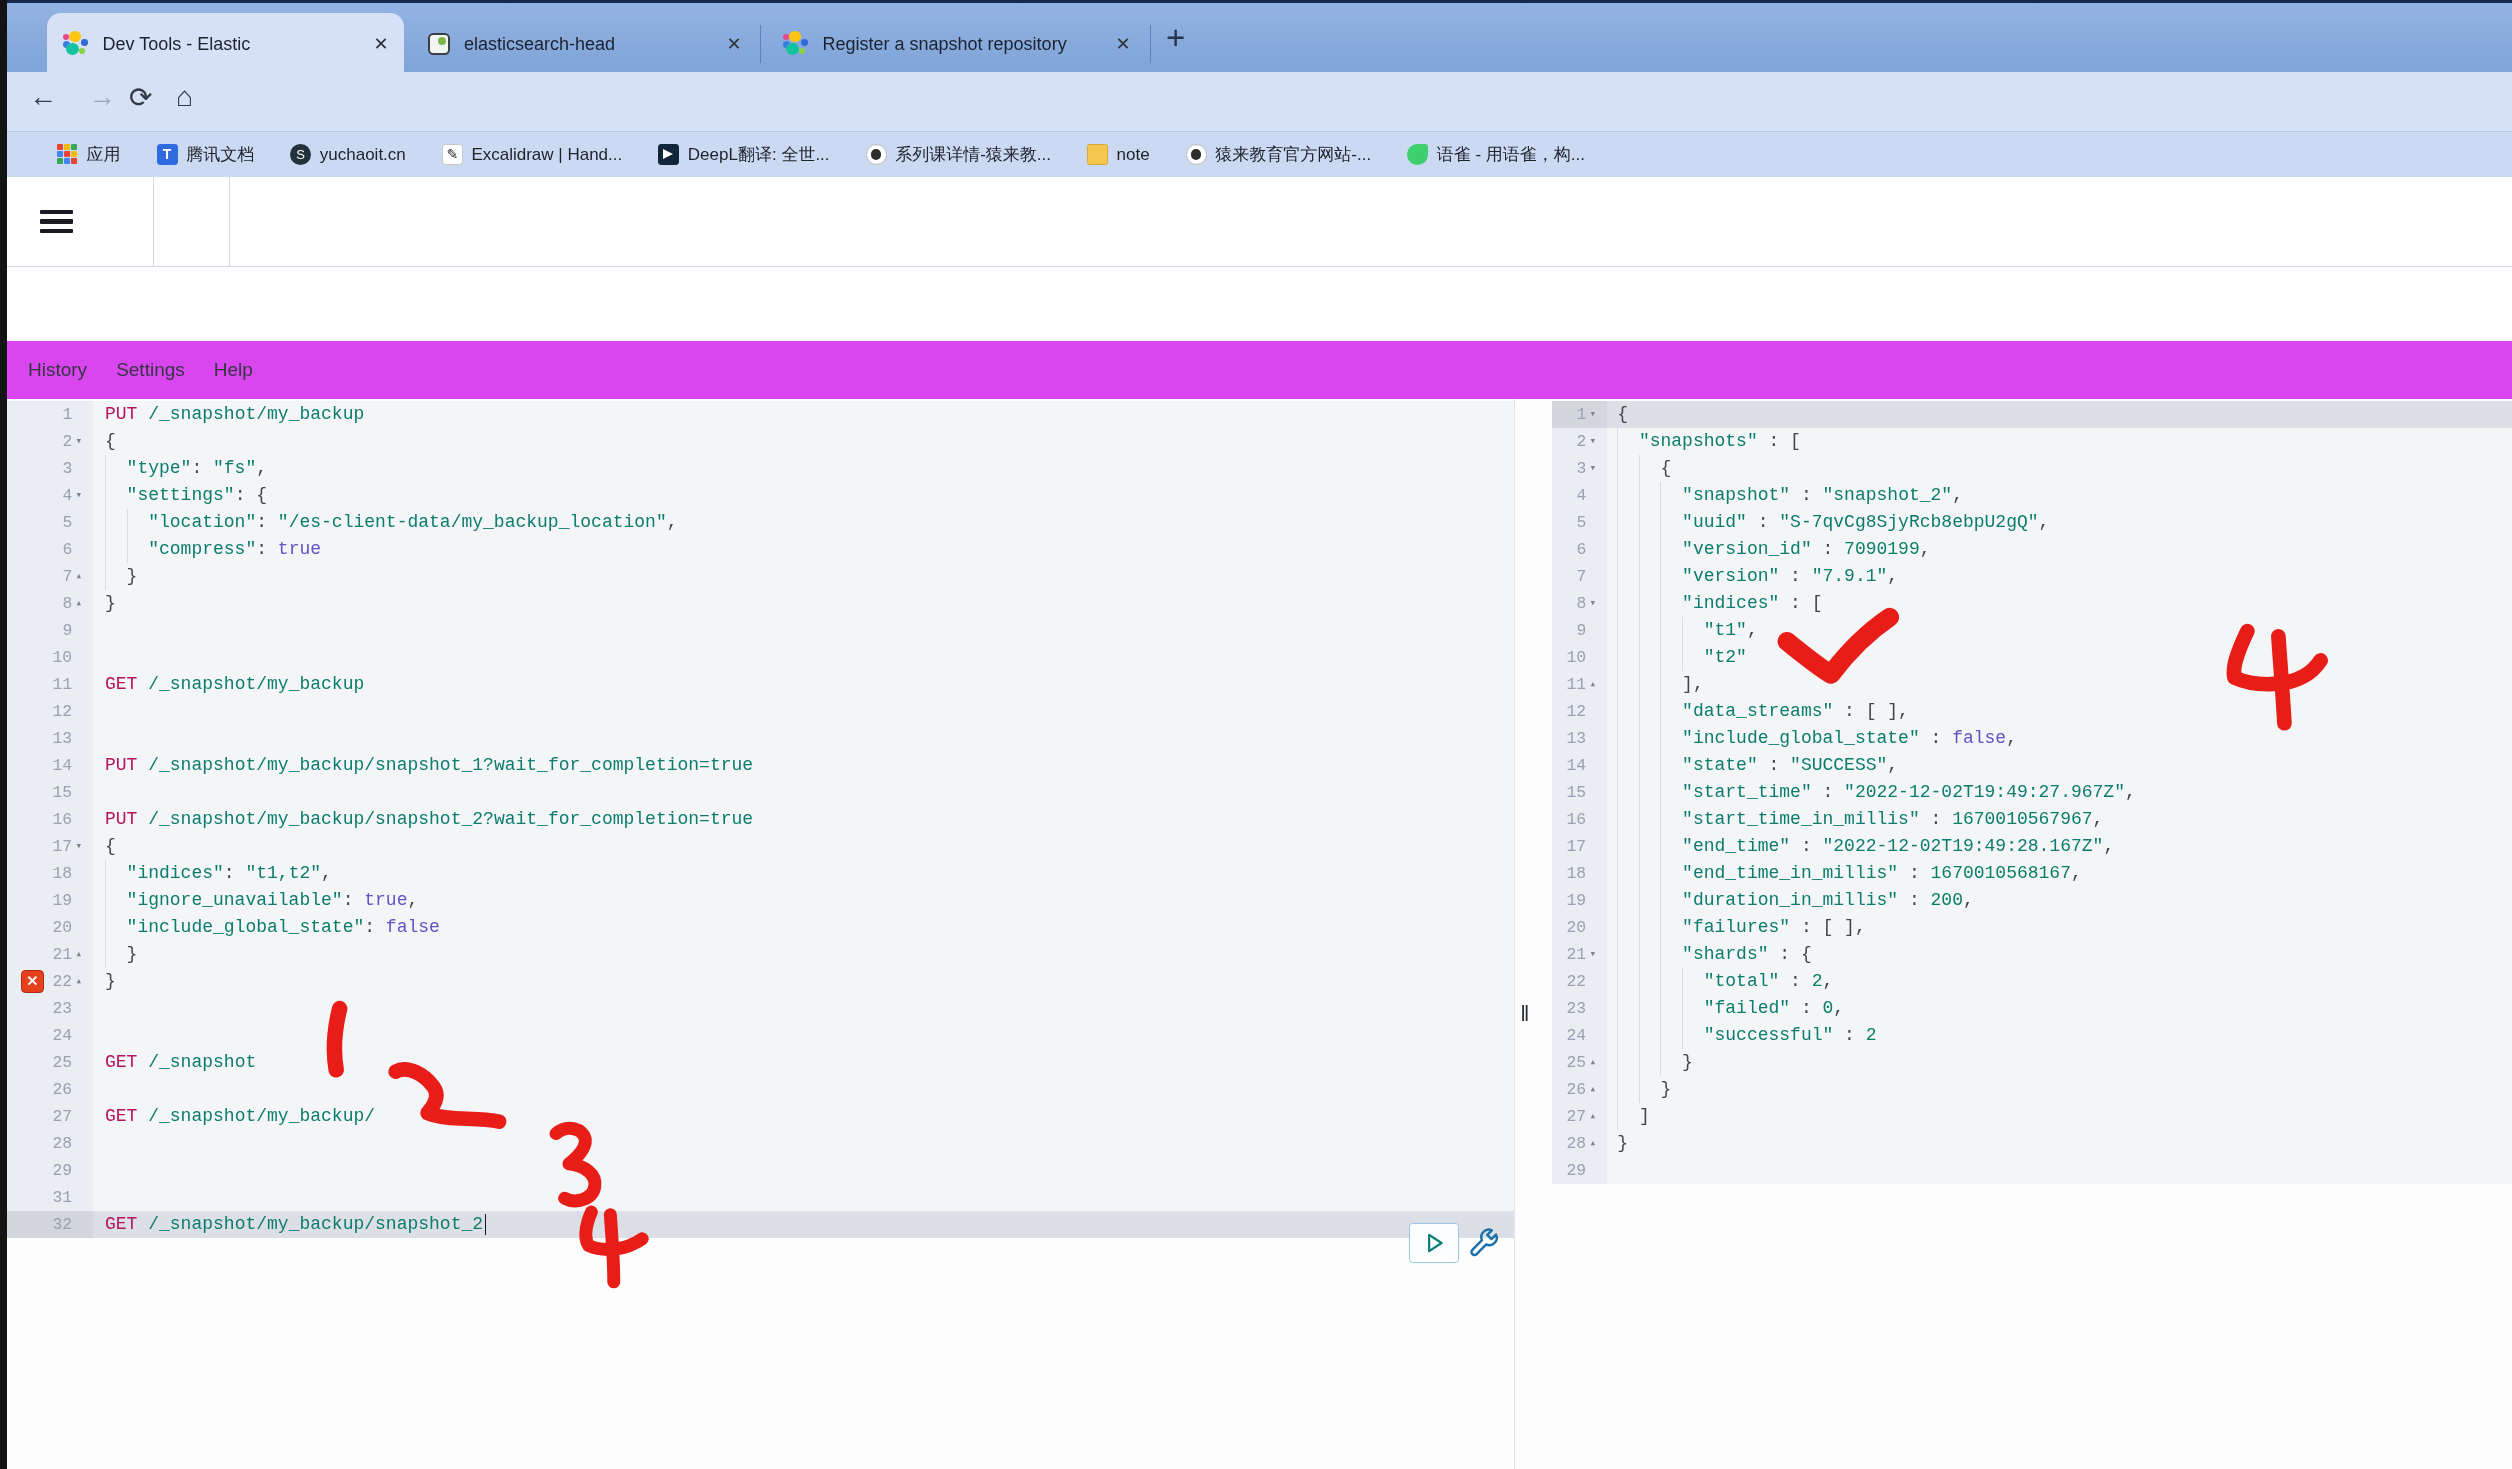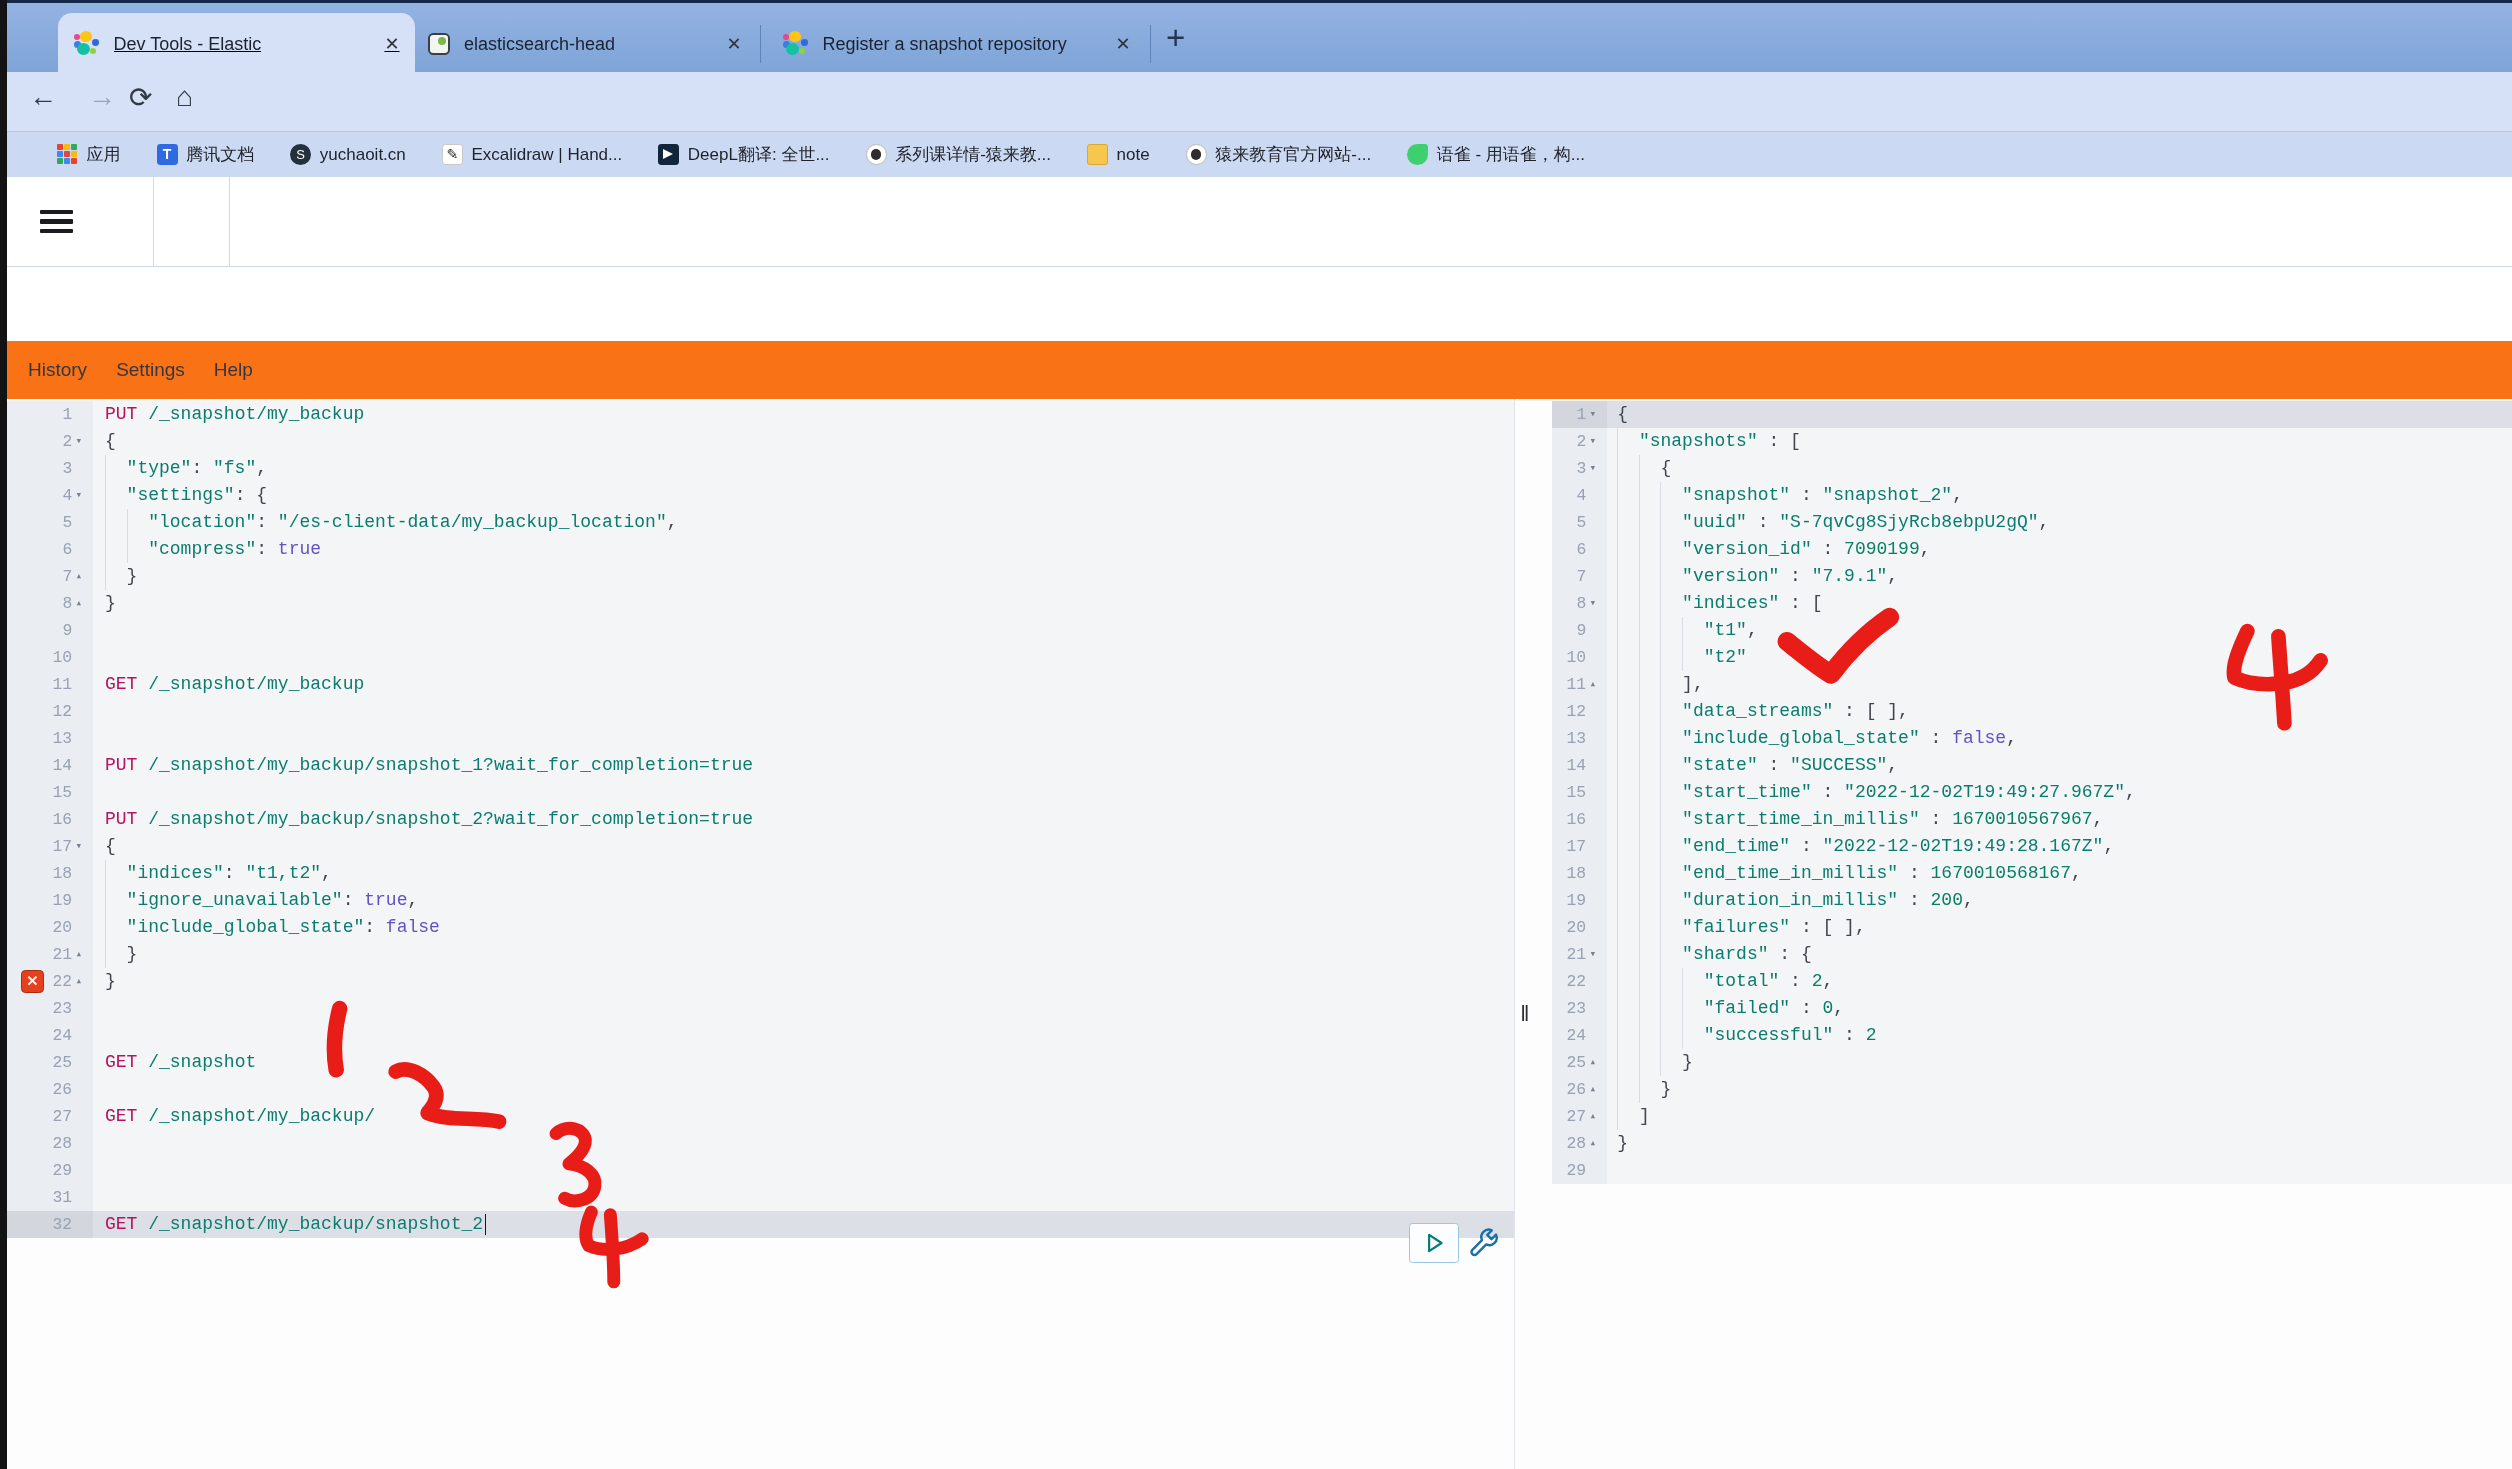--- a/index.html
+++ b/index.html
@@ -74,21 +74,21 @@
 
   
   .feattabs { position:absolute; left:0; top:267px; width:100%; height:73px; background:#f6f8fa; border-bottom:0.9px solid #d3dae6;
     display:flex; align-items:stretch; gap:55px; padding-left:28.5px; }
   .ftab { display:flex; align-items:center; font-size:21.6px; color:#343741; }
   .ftab.active { color:#0a6cad; border-bottom:3.4px solid #0a6cad; }
   .beta { margin-left:19px; align-self:center; border:0.9px solid #d3dae6; background:#fff; border-radius:19px;
     font-size:15.5px; font-weight:bold; letter-spacing:0.9px; color:#69707d; padding:7px 17px; }
 
   
-  .conmenu { position:absolute; left:0; top:341px; width:100%; height:59px; background:#f97316; border-bottom:0.9px solid #d3dae6;
+  .conmenu { position:absolute; left:0; top:341px; width:100%; height:59px; background:#d946ef; border-bottom:0.9px solid #d3dae6;
     display:flex; align-items:center; gap:29px; padding-left:28px; }
   .conmenu .mi { font-size:19px; color:#343741; }
 
   
   .editor-bg { position:absolute; left:7px; top:399px; right:0; bottom:0; background:#fdfdfe; }
   .pane { position:absolute; top:401px; font-family:"Liberation Mono", monospace; }
   .pane-left { left:7px; width:1507px; }
   .pane-right { left:1552px; width:960px; }
   .cl { position:relative; display:flex; height:27px; line-height:27px; background:#f3f5f7; font-size:18px; white-space:pre; }
   .cl.hl { background:#dcdfe5; }
@@ -122,21 +122,21 @@
   
   .anno { position:absolute; left:0; top:0; width:2512px; height:1469px; z-index:40; pointer-events:none; }
 </style>
 </head>
 <body>
 
 <div class="screen">
   <div class="left-edge"></div>
 
   <div class="tabstrip">
-    <div class="btab active" style="left:58px; width:357px;text-decoration:underline;">
+    <div class="btab active" style="left:47px; width:357px;">
       <span class="fav-elastic">
           <i class="b1"></i>
           <i class="b2"></i>
           <i class="b3"></i>
           <i class="b4"></i>
           <i class="b5"></i>
           <i class="b6"></i>
         </span>
       <span class="title">Dev Tools - Elastic</span>
       <span class="x">✕</span>

